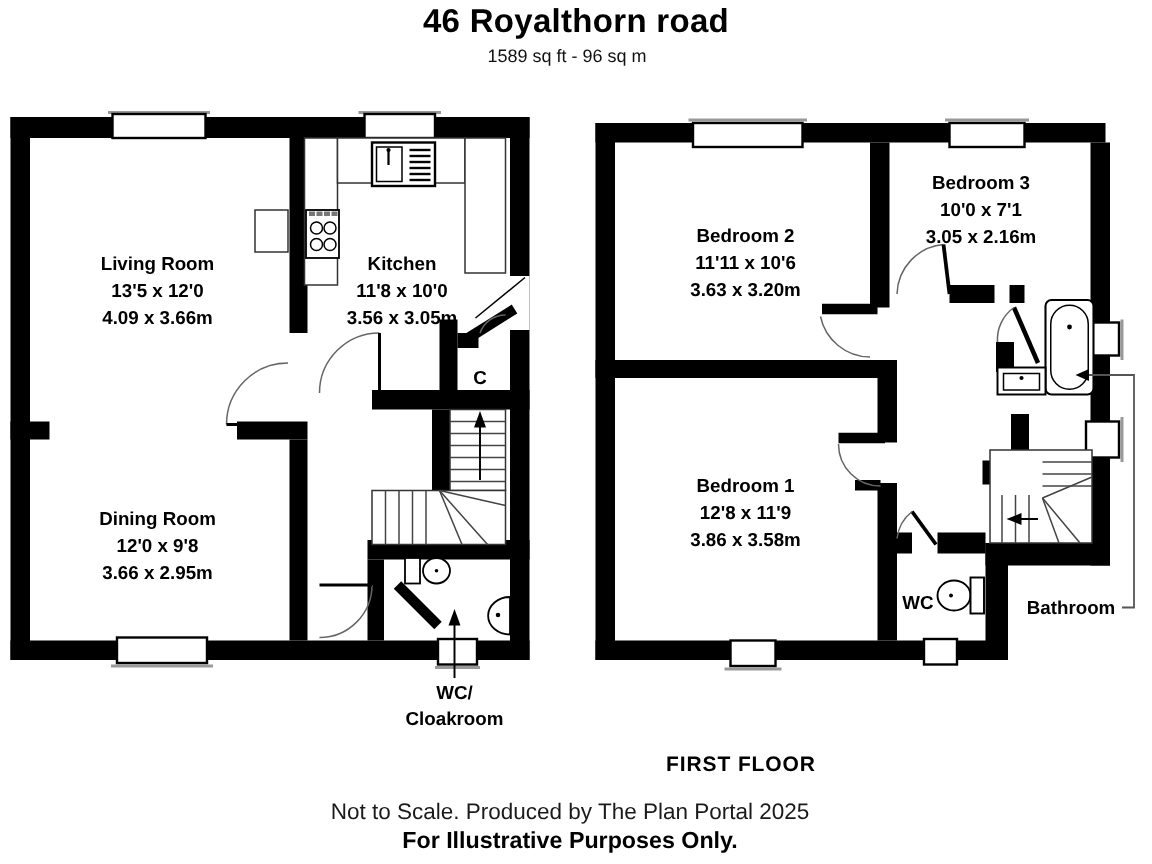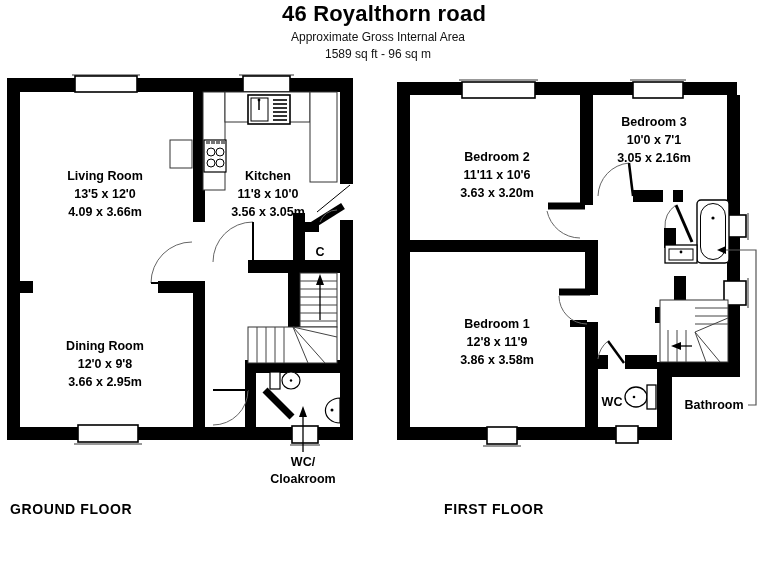--- a/index.html
+++ b/index.html
@@ -29,21 +29,20 @@
   .tread{stroke:#444;stroke-width:1;fill:none;}
   .fix{fill:#fff;stroke:#000;}
 </style>
 </head>
 <body>
 
 <div class="page">
 
   <div class="titleblock">
     <div class="title">46 Royalthorn road</div>
-    <div class="subtitle">Approximate Gross Internal Area</div>
     <div class="area">1589 sq ft - 96 sq m</div>
   </div>
 
   <svg class="gf" width="350" height="422" viewBox="0 0 350 422">
     <g>
       <rect class="wall" x="0" y="6" width="346" height="14"></rect>
       <rect class="wall" x="0" y="6" width="13" height="362"></rect>
       <rect class="wall" x="0" y="355" width="346" height="13"></rect>
       <rect class="wall" x="333" y="6" width="13" height="362"></rect>
       <rect class="wall" x="0" y="209" width="26" height="12"></rect>
@@ -272,17 +271,20 @@
       <text x="107" y="292">3.86 x 3.58m</text>
       <text x="222" y="334">WC</text>
       <text x="324" y="337">Bathroom</text>
       <g>
         <polyline points="358,333 366,333 366,178 334,178" fill="none" stroke="#555" stroke-width="1.2"></polyline>
         <polygon points="336,174 336,182 327,178" fill="#000"></polygon>
       </g>
     </g>
   </svg>
 
-  <div class="caption ground">GROUND FLOOR</div>
   <div class="caption first">FIRST FLOOR</div>
 
+  <div class="footer">
+    <div class="l1">Not to Scale. Produced by The Plan Portal 2025</div>
+    <div class="l2">For Illustrative Purposes Only.</div>
+  </div>
 
 </div>
 
 </body></html>

